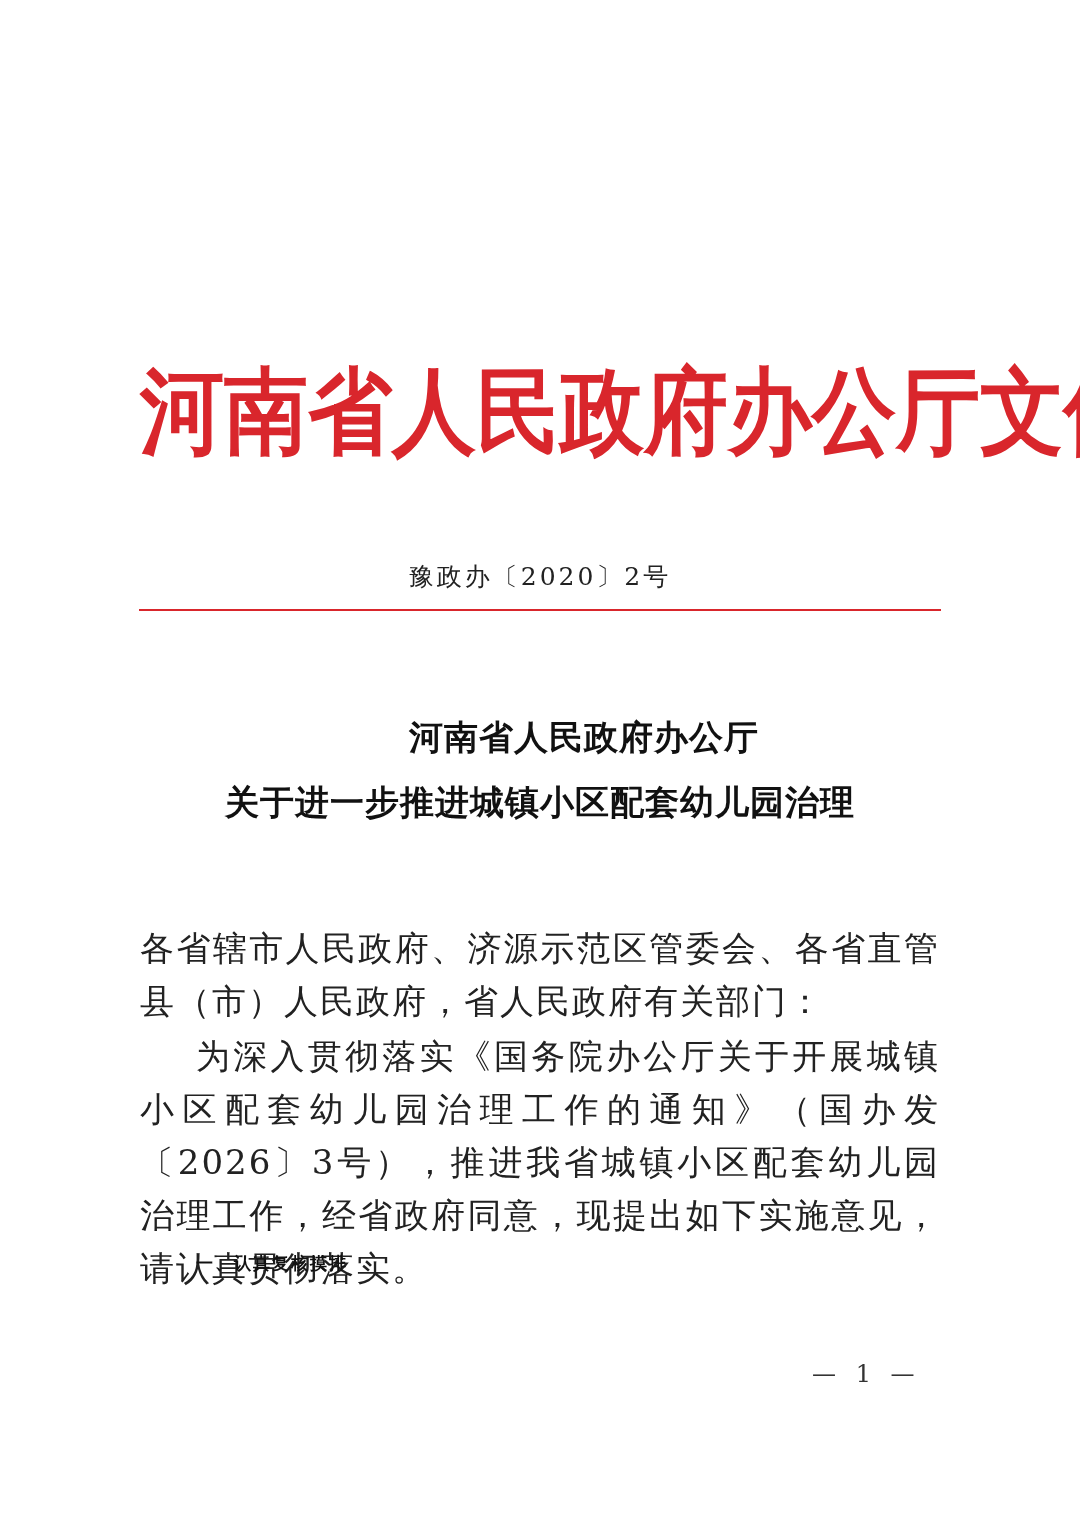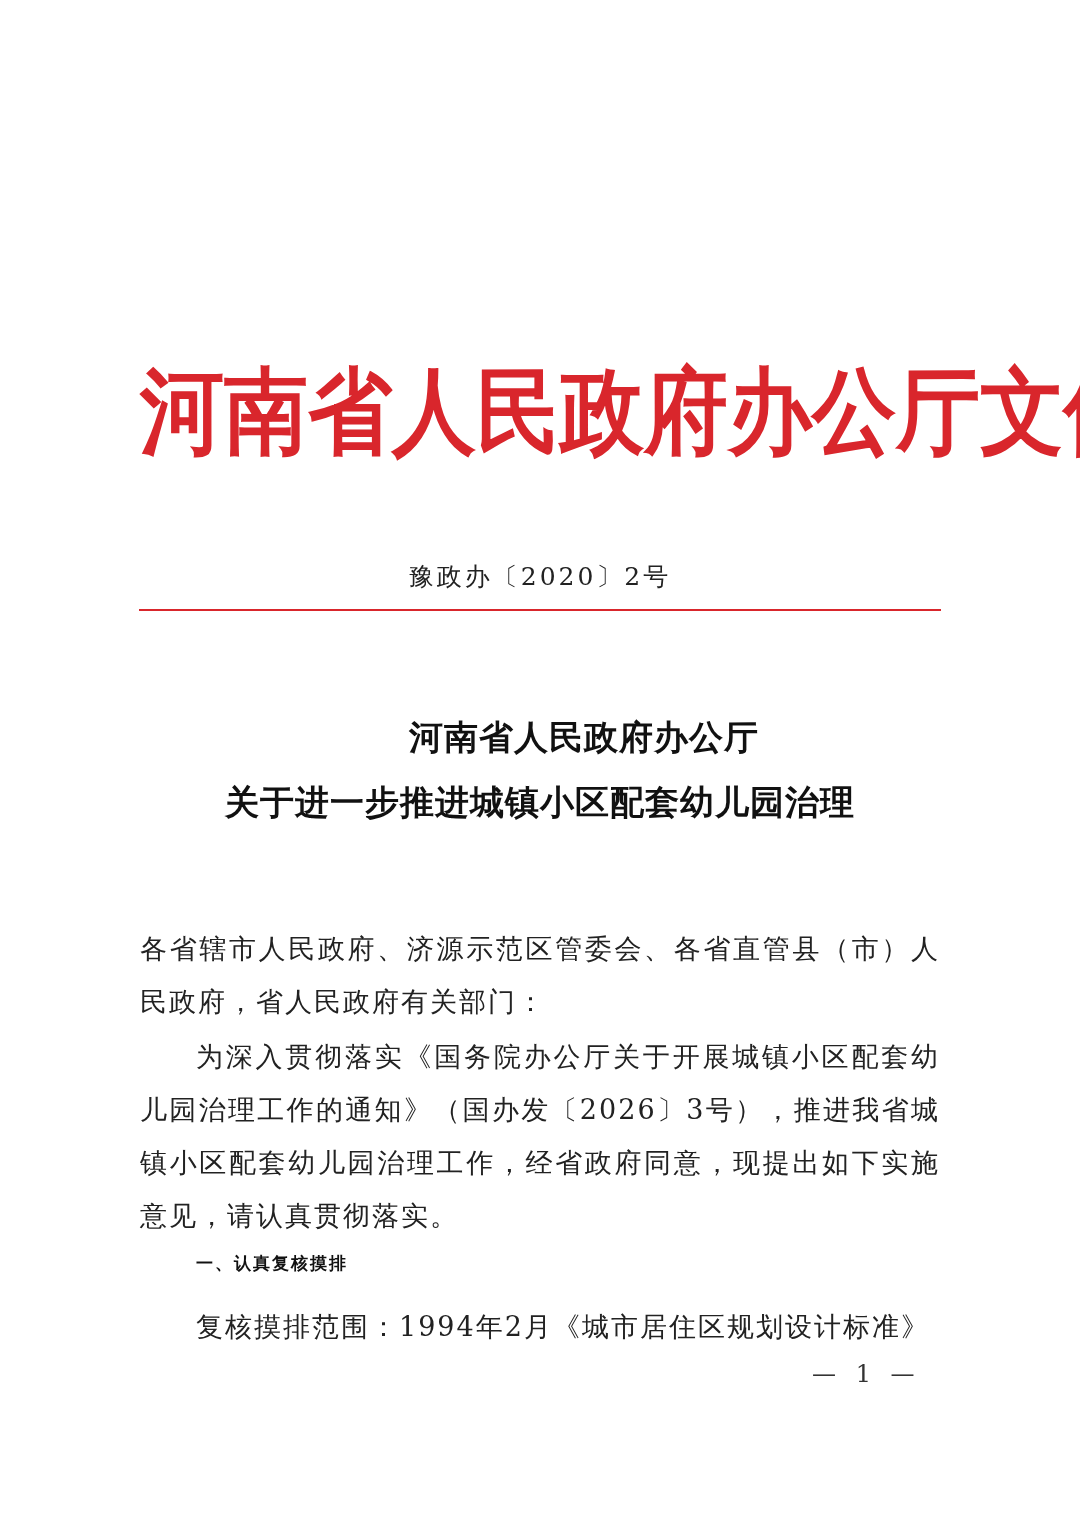--- a/index.html
+++ b/index.html
@@ -22,21 +22,21 @@
   .title {
     position: absolute; left: 0; width: 1080px; text-align: center;
     font-family: "DejaVu Serif", serif; font-weight: bold; font-size: 34px; color: #111;
     letter-spacing: 1px;
   }
   .t1 { top: 715px; padding-left: 44px; }
   .t2 { top: 780px; font-family: Liberation Serif, serif; }
   .t3 { top: 845px; }
   .para {
     position: absolute; left: 140px; width: 800px;
-    font-family: "DejaVu Serif", serif; font-size: 27px; color: #222;
+    font-family: "DejaVu Serif", serif; font-size: 34px; color: #222;
     line-height: 53px; text-align: justify; text-align-last: left; letter-spacing: 2px;
   }
   .addressee { top: 922px; }
   .body1 { top: 1030px; text-indent: 56px; }
   .section {
     position: absolute; left: 196px; top: 1252px;
     font-family: "DejaVu Sans", sans-serif; font-weight: bold; font-size: 17px; color: #111; letter-spacing: 2px;
   }
   .body2 { top: 1300px; text-indent: 56px; }
   .page-num {
@@ -70,17 +70,16 @@
 
   <div class="title t1">河南省人民政府办公厅</div>
   <div class="title t2">关于进一步推进城镇小区配套幼儿园治理</div>
 
   <div class="para addressee">各省辖市人民政府、济源示范区管委会、各省直管县（市）人民政府，省人民政府有关部门：</div>
 
   <div class="para body1">为深入贯彻落实《国务院办公厅关于开展城镇小区配套幼儿园治理工作的通知》（国办发〔2026〕3号），推进我省城镇小区配套幼儿园治理工作，经省政府同意，现提出如下实施意见，请认真贯彻落实。</div>
 
   <div class="section">一、认真复核摸排</div>
 
-  <div class="para body2">复核摸排范围：1994年2月《城市居住区规划设计标准》</div>
 
   <div class="page-num">— 1 —</div>
 
 </div>
 
 </body></html>

